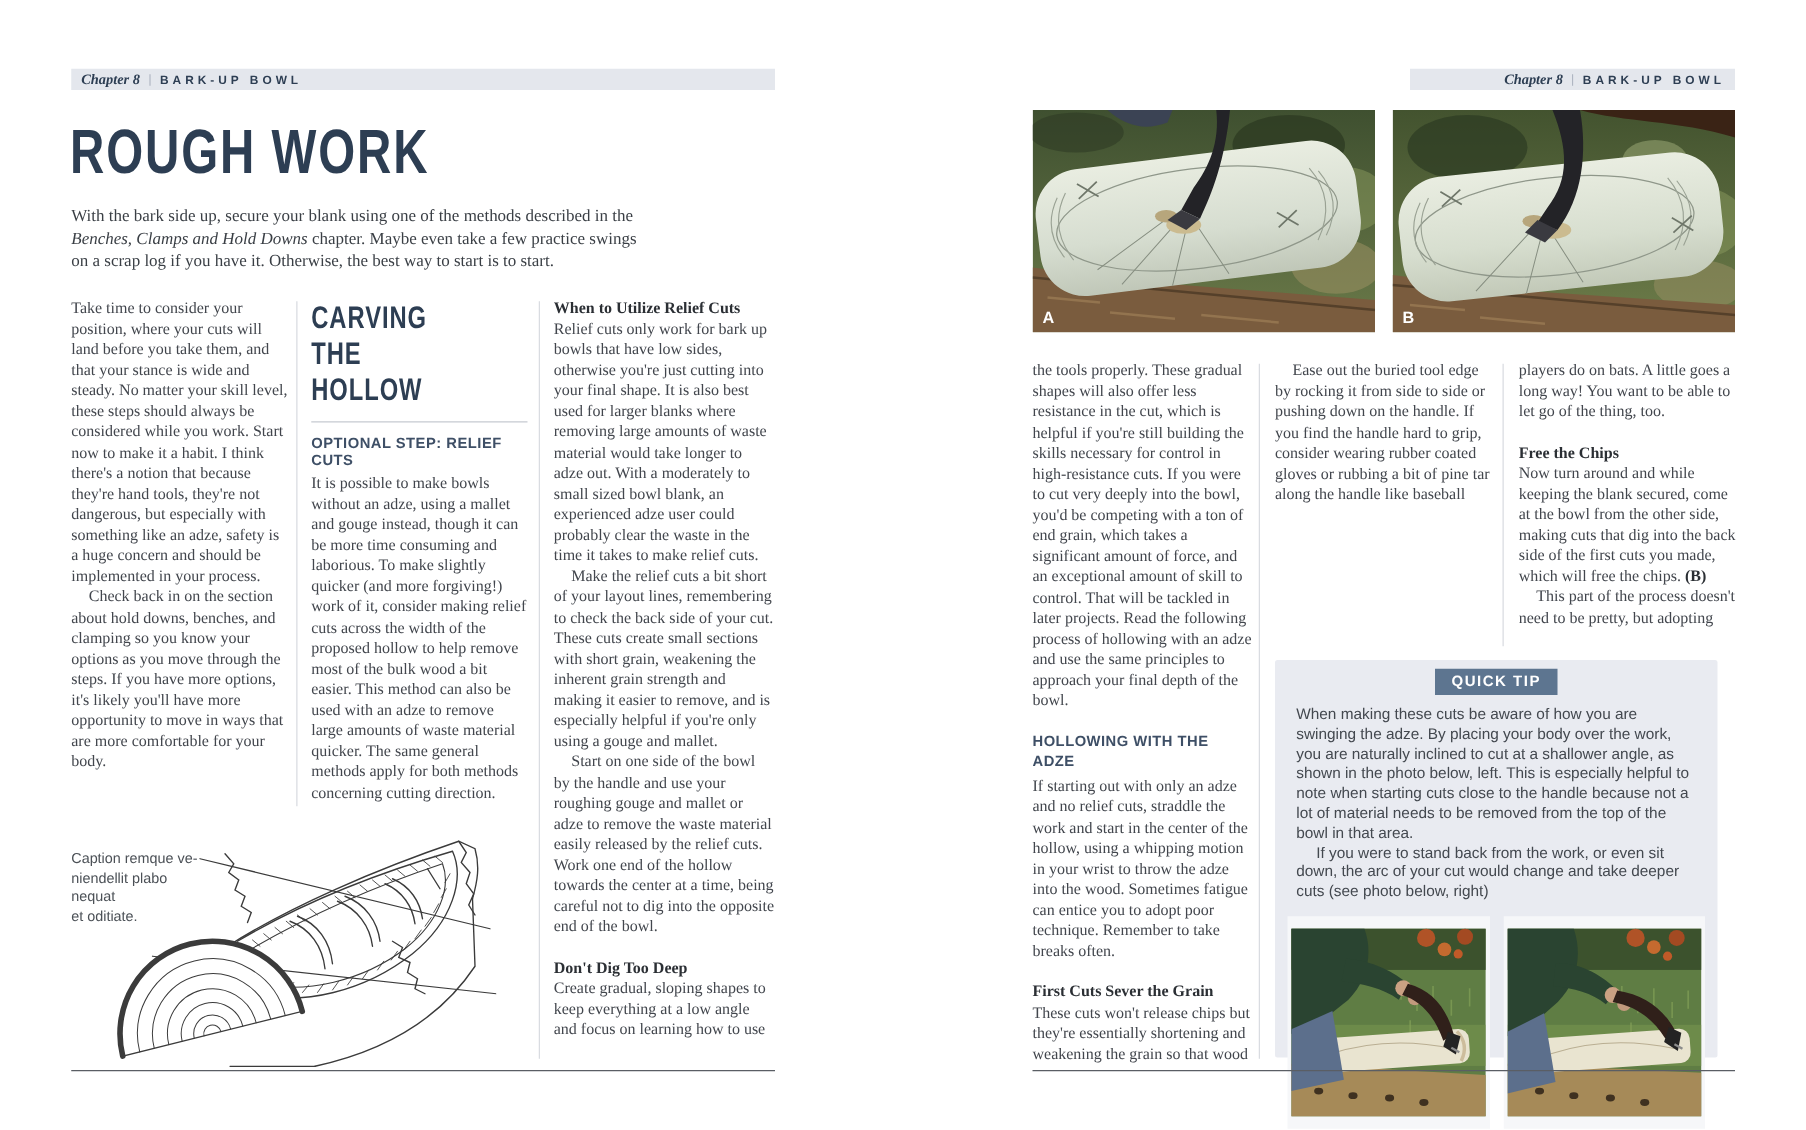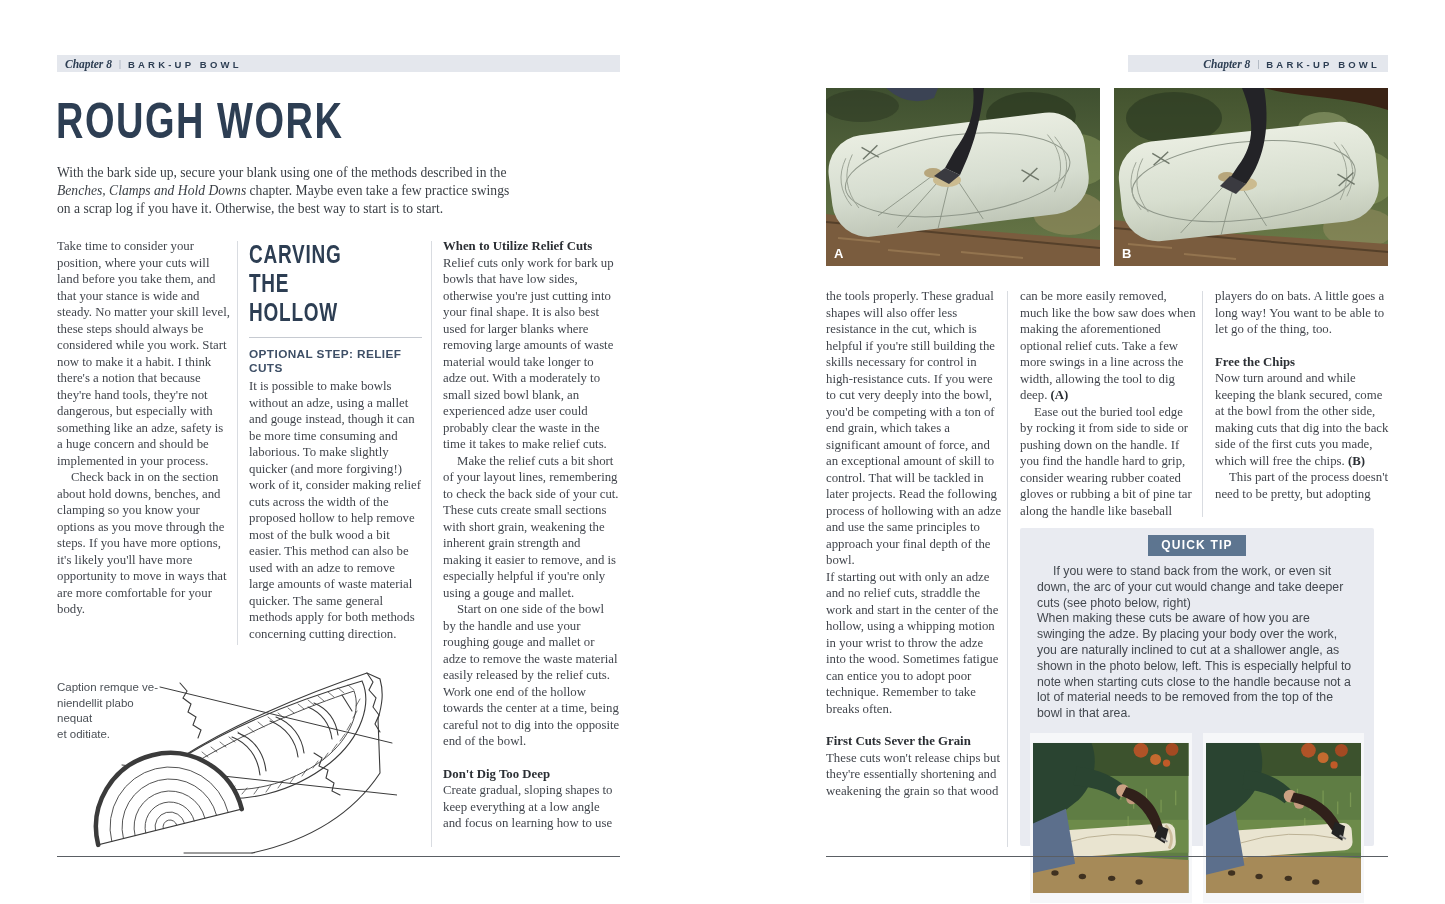--- a/index.html
+++ b/index.html
@@ -242,48 +242,48 @@
     <ellipse cx="128" cy="96" rx="15" ry="7" fill="#cbbb90"></ellipse>
     <ellipse cx="113" cy="89" rx="9" ry="5" fill="#b7a67c"></ellipse>
     <path d="M128,0 C140,30 142,55 124,78 L116,90 L132,96 C152,70 156,34 150,0 Z" fill="#232327"></path>
     <path d="M116,88 l-10,10 16,8 10,-10 z" fill="#3a3a40"></path>
   </svg>
 </div>
 <span class="photo-label" style="left:1122px; top:246px;">B</span>
 
 <div class="abs col" style="left:826px; top:288px; width:177px;">
   <p class="para">the tools properly. These gradual shapes will also offer less resistance in the cut, which is helpful if you're still building the skills necessary for control in high-resistance cuts. If you were to cut very deeply into the bowl, you'd be competing with a ton of end grain, which takes a significant amount of force, and an exceptional amount of skill to control. That will be tackled in later projects. Read the following process of hollowing with an adze and use the same principles to approach your final depth of the bowl.</p>
+  <div class="subhead-sans space-above">HOLLOWING WITH THE ADZE</div>
   <p class="para">If starting out with only an adze and no relief cuts, straddle the work and start in the center of the hollow, using a whipping motion in your wrist to throw the adze into the wood. Sometimes fatigue can entice you to adopt poor technique. Remember to take breaks often.</p>
   <p class="para head-serif space-above">First Cuts Sever the Grain</p>
   <p class="para">These cuts won't release chips but they're essentially shortening and weakening the grain so that wood</p>
 </div>
 
 <div class="vdiv" style="left:1007px; top:291px; height:556px;"></div>
 
 <div class="abs col" style="left:1020px; top:288px; width:178px;">
-  <p class="para"><span>can be more easily removed, much like the bow saw does when making the aforementioned optional relief cuts. Take a few more swings in a line across the width, allowing the tool to dig deep. </span><span class="marker">(A)</span></p>
   <p class="para indent">Ease out the buried tool edge by rocking it from side to side or pushing down on the handle. If you find the handle hard to grip, consider wearing rubber coated gloves or rubbing a bit of pine tar along the handle like baseball</p>
 </div>
 
 <div class="vdiv" style="left:1202px; top:291px; height:226px;"></div>
 
 <div class="abs col" style="left:1215px; top:288px; width:174px;">
   <p class="para">players do on bats. A little goes a long way! You want to be able to let go of the thing, too.</p>
   <p class="para head-serif space-above">Free the Chips</p>
   <p class="para"><span>Now turn around and while keeping the blank secured, come at the bowl from the other side, making cuts that dig into the back side of the first cuts you made, which will free the chips. </span><span class="marker">(B)</span></p>
   <p class="para indent">This part of the process doesn't need to be pretty, but adopting</p>
 </div>
 
 <div class="tip-box" style="left:1020px; top:528px; width:354px; height:318px;">
   <div class="tip-label-row">
     <span class="tip-label">QUICK TIP</span>
   </div>
   <div class="tip-body">
+    <p class="para">When making these cuts be aware of how you are swinging the adze. By placing your body over the work, you are naturally inclined to cut at a shallower angle, as shown in the photo below, left. This is especially helpful to note when starting cuts close to the handle because not a lot of material needs to be removed from the top of the bowl in that area.</p>
     <p class="para indent">If you were to stand back from the work, or even sit down, the arc of your cut would change and take deeper cuts (see photo below, right)</p>
-    <p class="para">When making these cuts be aware of how you are swinging the adze. By placing your body over the work, you are naturally inclined to cut at a shallower angle, as shown in the photo below, left. This is especially helpful to note when starting cuts close to the handle because not a lot of material needs to be removed from the top of the bowl in that area.</p>
   </div>
   <div class="tip-photos">
     <div class="tip-photo">
       <svg viewBox="0 0 170 164">
         <rect width="170" height="164" fill="#5f7d44"></rect>
         <rect width="170" height="36" fill="#3c522d"></rect>
         <circle cx="118" cy="8" r="8" fill="#b05327"></circle>
           <circle cx="134" cy="18" r="6" fill="#c46a2f"></circle>
         <circle cx="152" cy="7" r="7" fill="#a34a22"></circle>
           <circle cx="146" cy="22" r="4" fill="#c05a28"></circle>

